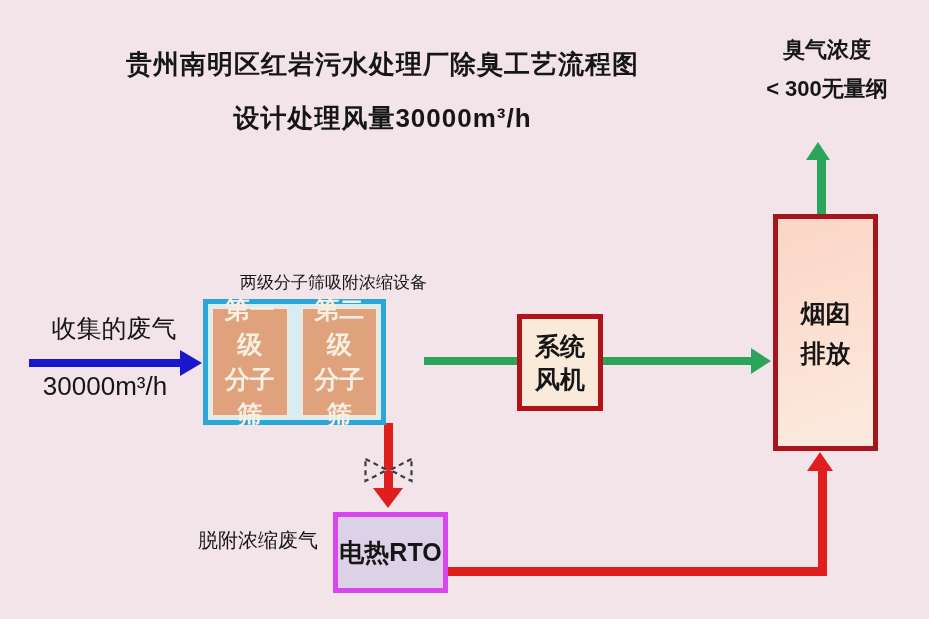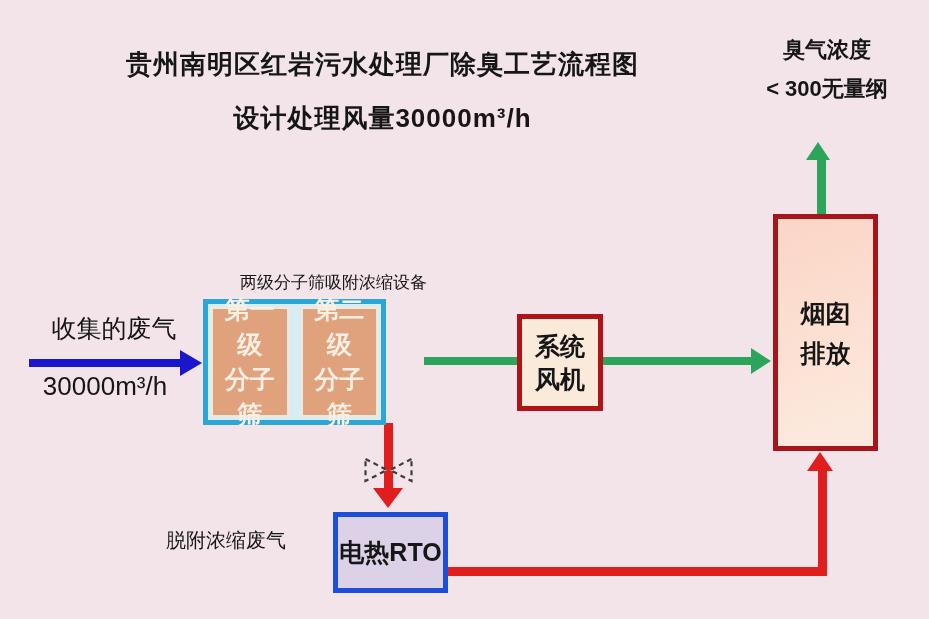--- a/index.html
+++ b/index.html
@@ -55,21 +55,21 @@
     border: 5px solid #b01419;
     background: #f9ead9;
     display: flex; align-items: center; justify-content: center;
     text-align: center;
     font-size: 25px; font-weight: bold; line-height: 33px;
     z-index: 2;
     margin-left: 45px;
   }
   .rto-box {
     left: 333px; top: 512px; width: 115px; height: 81px;
-    border: 5px solid #1d4ed8;
+    border: 5px solid #d946ef;
     background: #ddd1e7;
     display: flex; align-items: center; justify-content: center;
     font-size: 25px; font-weight: bold;
     z-index: 2;
   }
 
   
   .sieve-label {
     left: 205px; top: 271px; width: 245px;
     font-size: 17px;
@@ -98,22 +98,22 @@
     left: 28px; top: 312px; width: 172px;
     text-align: center; font-size: 25px;
   }
   .inlet-flow {
     left: 14px; top: 371px; width: 182px;
     text-align: center; font-size: 26px;
   }
 
   
   .desorption-label {
-    left: 166px; top: 526px; width: 160px;
-    font-size: 20px; line-height: 29px;
+    left: 178px; top: 526px; width: 160px;
+    font-size: 20px; line-height: 29px; text-align: center;
   }
 
   
   .shaft { position: absolute; z-index: 1; }
   .head  { position: absolute; width: 0; height: 0; z-index: 1; }
 
   .blue-shaft { left: 29px; top: 359px; width: 153px; height: 8px; background: #1a16cc; }
   .blue-head  { left: 180px; top: 350px;
                 border-top: 13px solid transparent; border-bottom: 13px solid transparent;
                 border-left: 22px solid #1a16cc; }

